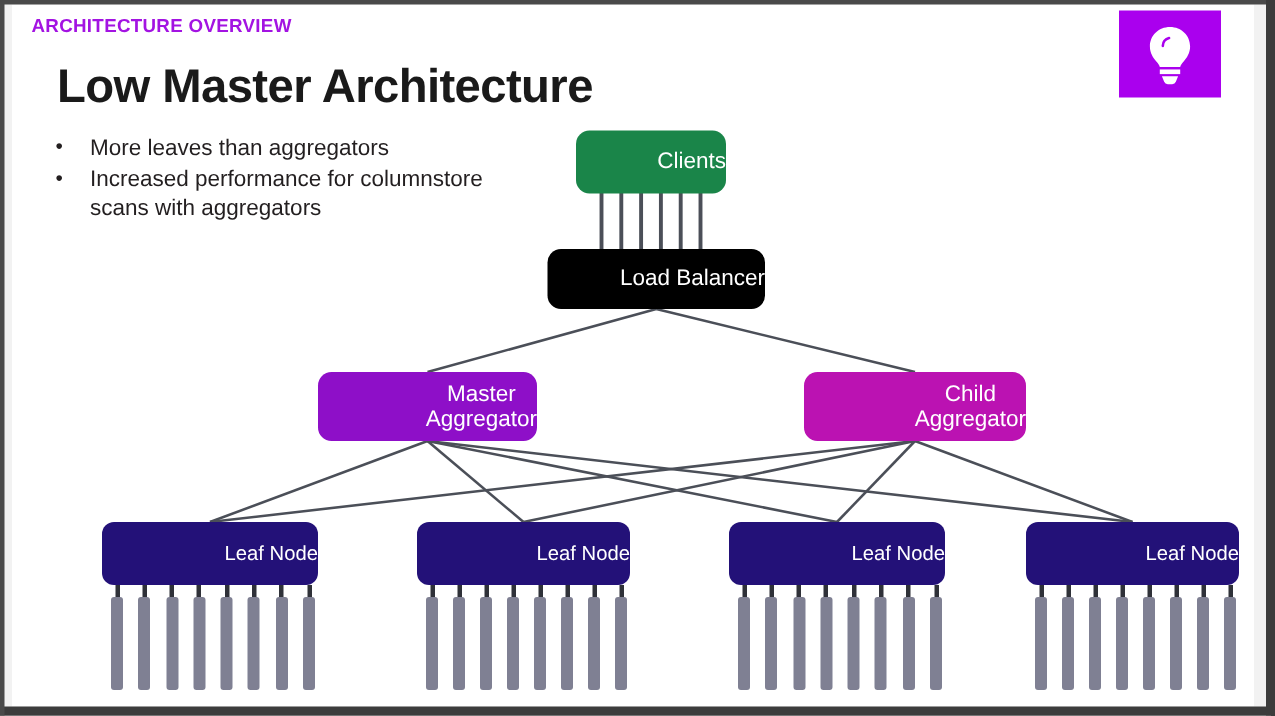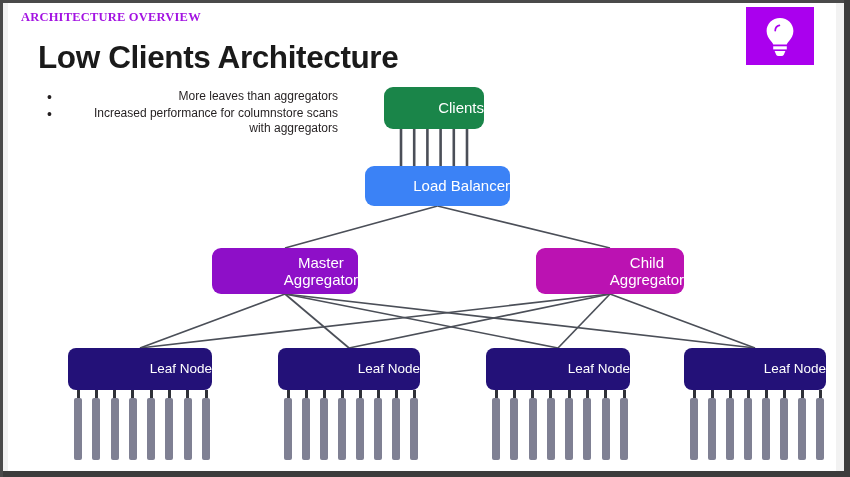--- a/index.html
+++ b/index.html
@@ -24,32 +24,31 @@
   .edge-bottom{ position:absolute; left:0; bottom:0; width:850px; height:6px; background:#3c3c3c; }
   .edge-left{ position:absolute; left:0; top:0; width:3px; height:477px; background:#4a4a4a; }
   .edge-right{ position:absolute; right:0; top:0; width:6px; height:477px; background:#3c3c3c; }
 
   #eyebrow{
     position:absolute; left:13px; top:7px;
     font-size:12.5px; font-weight:bold;
     letter-spacing:0.2px;
     color:#a313e2;
     white-space:nowrap;
-    font-family:Liberation Serif, serif;
   }
   #title{
     position:absolute; left:30px; top:36px;
     font-size:31.5px; font-weight:bold;
     color:#1a1a1a;
     letter-spacing:-0.4px;
     white-space:nowrap;
   }
   #bullets{
-    position:absolute; left:30px; top:86px; width:300px;
-    font-size:12px; color:#231f20; line-height:1.31;text-align:right;
+    position:absolute; left:20px; top:86px; width:300px;
+    font-size:15px; color:#231f20; line-height:1.31;
   }
   #bullets li{
     list-style:none; position:relative;
     padding-left:32px; margin-bottom:1px;
   }
   #bullets li::before{
     content:"\2022"; position:absolute; left:9px; top:-1px;
     font-size:14px; color:#231f20;
   }
 
@@ -86,21 +85,21 @@
     position:absolute; width:3px; height:9px; background:#2f3138;
   }
 </style>
 </head>
 <body>
 
 <div id="slide-frame">
   <div id="slide">
 
     <div id="eyebrow">ARCHITECTURE OVERVIEW</div>
-    <div id="title">Low Clients Architecture</div>
+    <div id="title">Low Master Architecture</div>
 
     <ul id="bullets">
       <li>More leaves than aggregators</li>
       <li>Increased performance for columnstore scans with aggregators</li>
     </ul>
 
     <div id="bulb-badge">
       <svg width="32" height="40" viewBox="0 0 32 40">
         <path d="M16 1 C8.3 1 2.6 6.7 2.6 14 c0 4.4 2.2 7.6 4.3 10 1.3 1.5 2.1 2.6 2.3 3.6 h13.6 c0.2-1 1-2.1 2.3-3.6 2.1-2.4 4.3-5.6 4.3-10 C29.4 6.7 23.7 1 16 1 z" fill="#ffffff"></path>
         <rect x="9.2" y="29.3" width="13.6" height="3.1" fill="#ffffff"></rect>
@@ -125,21 +124,21 @@
           <line x1="277" y1="291" x2="747" y2="345" stroke="#4b4f58" stroke-width="1.7"></line>
           <line x1="602" y1="291" x2="132" y2="345" stroke="#4b4f58" stroke-width="1.7"></line>
           <line x1="602" y1="291" x2="341" y2="345" stroke="#4b4f58" stroke-width="1.7"></line>
           <line x1="602" y1="291" x2="550" y2="345" stroke="#4b4f58" stroke-width="1.7"></line>
           <line x1="602" y1="291" x2="747" y2="345" stroke="#4b4f58" stroke-width="1.7"></line>
         </svg>
       <div id="nodes-layer">
           <div class="node" style="left: 376px; top: 84px; width: 100px; height: 42px; background: rgb(26, 133, 73);">
             <span style="white-space: pre-line;">Clients</span>
           </div>
-          <div class="node" style="left: 357px; top: 163px; width: 145px; height: 40px; background: #3b82f6;">
+          <div class="node" style="left: 357px; top: 163px; width: 145px; height: 40px; background: #000000;">
             <span style="white-space: pre-line;">Load Balancer</span>
           </div>
           <div class="node two-line" style="left: 204px; top: 245px; width: 146px; height: 46px; background: rgb(142, 15, 200);">
             <span style="white-space: pre-line;">Master
 Aggregator</span>
           </div>
           <div class="node two-line" style="left: 528px; top: 245px; width: 148px; height: 46px; background: rgb(187, 18, 178);">
             <span style="white-space: pre-line;">Child
 Aggregator</span>
           </div>

